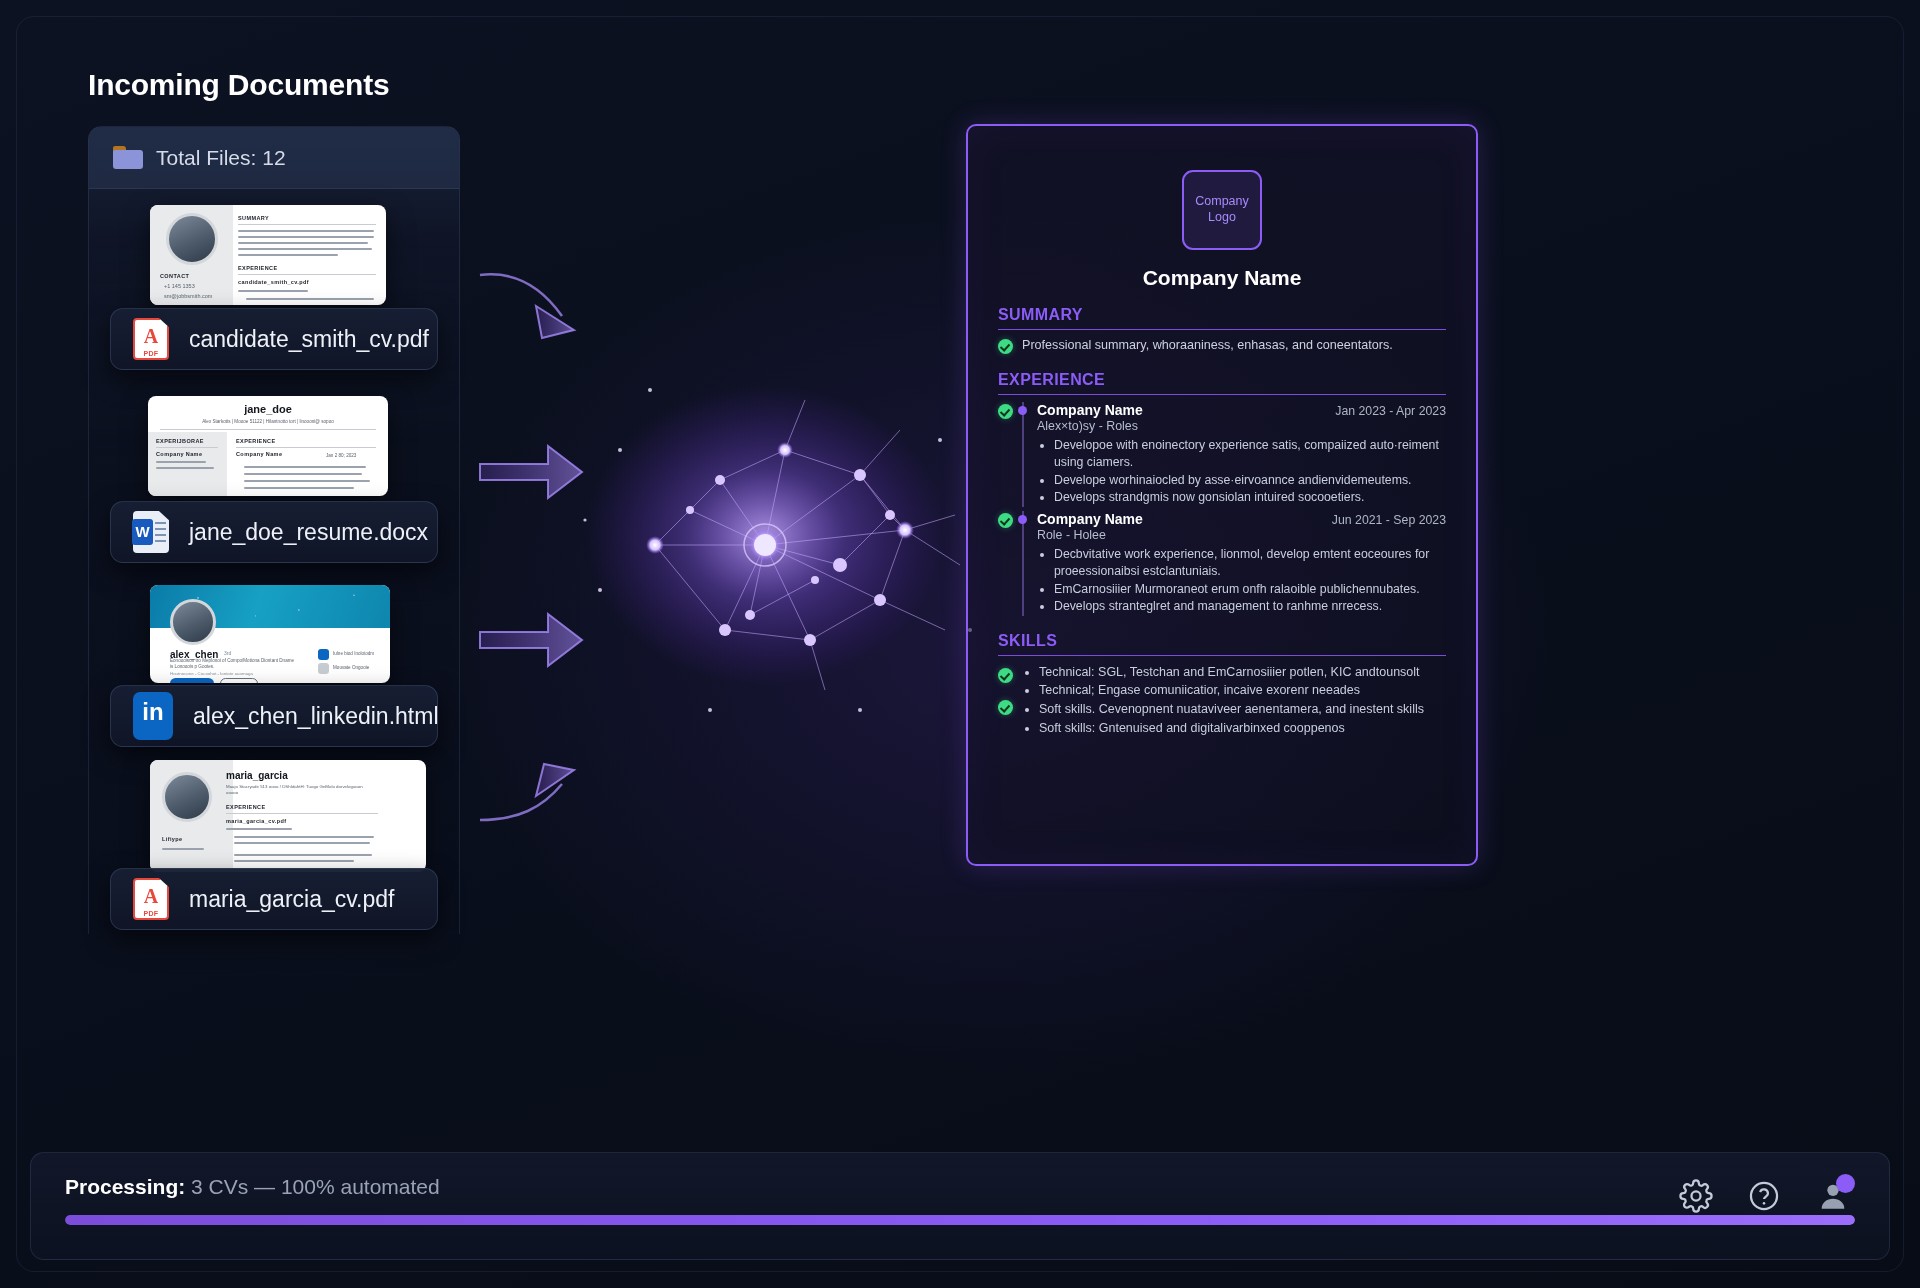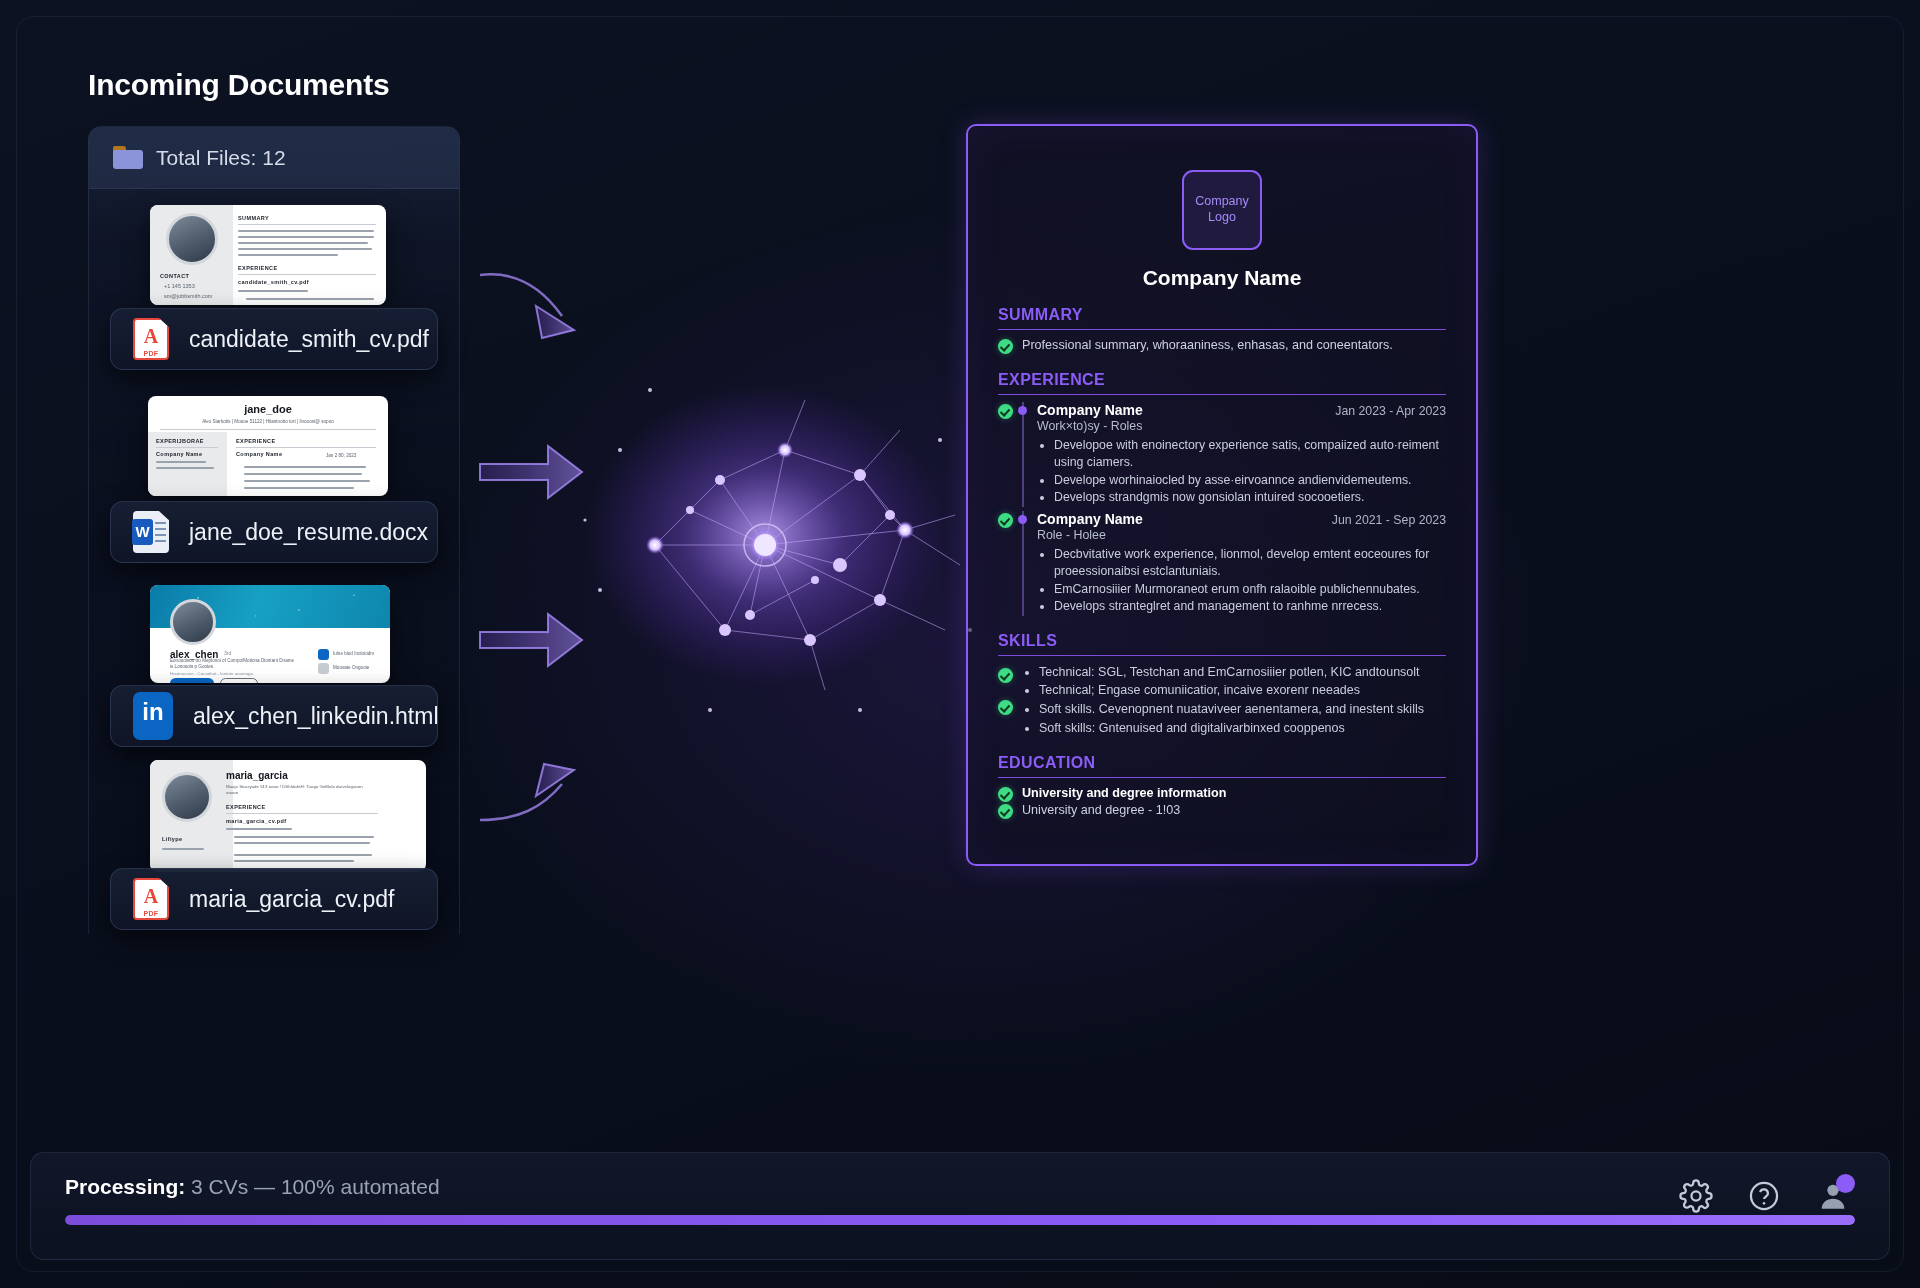--- a/index.html
+++ b/index.html
@@ -469,21 +469,21 @@
       <div class="sec-title">EXPERIENCE</div>
       <div class="rows">
         <div class="exp-entry">
           <span class="chk"></span>
           <div class="exp-body">
             <span class="exp-dot"></span>
             <div class="exp-head">
               <span class="exp-company">Company Name</span>
               <span class="exp-dates">Jan 2023 - Apr 2023</span>
             </div>
-            <div class="exp-role">Work×to)sy - Roles</div>
+            <div class="exp-role">Alex×to)sy - Roles</div>
             <ul>
               <li>Developoe with enoinectory experience satis, compaiized auto·reiment using ciamers.</li>
               <li>Develope worhinaiocled by asse·eirvoannce andienvidemeutems.</li>
               <li>Develops strandgmis now gonsiolan intuired socooetiers.</li>
             </ul>
           </div>
         </div>
         <div class="exp-entry">
           <span class="chk"></span>
           <div class="exp-body">
@@ -512,33 +512,20 @@
         </div>
         <ul class="skill-list" style="flex:1;">
           <li>Technical: SGL, Testchan and EmCarnosiiier potlen, KIC andtounsolt</li>
           <li>Technical; Engase comuniicatior, incaive exorenr neeades</li>
           <li>Soft skills. Cevenopnent nuataviveer aenentamera, and inestent skills</li>
           <li>Soft skills: Gntenuised and digitalivarbinxed cooppenos</li>
         </ul>
       </div>
     </div>
 
-    <div class="sec">
-      <div class="sec-title">EDUCATION</div>
-      <div class="rows">
-        <div class="row">
-          <span class="chk"></span>
-          <span class="row-text bold">University and degree information</span>
-        </div>
-        <div class="row">
-          <span class="chk"></span>
-          <span class="row-text">University and degree - 1!03</span>
-        </div>
-      </div>
-    </div>
 
   </div>
 
   <div class="statusbar">
     <div class="status-line">
       <b>Processing:</b>
       <span>3 CVs — 100% automated</span>
     </div>
     <div class="progress-track">
       <div class="progress-fill" id="progress-fill" style="width: 100%;"></div>

